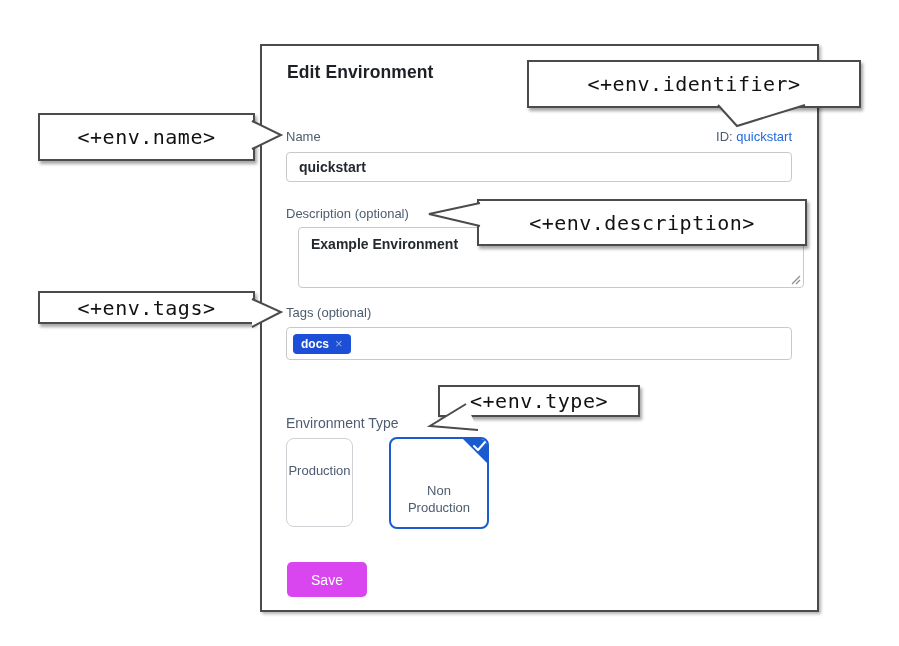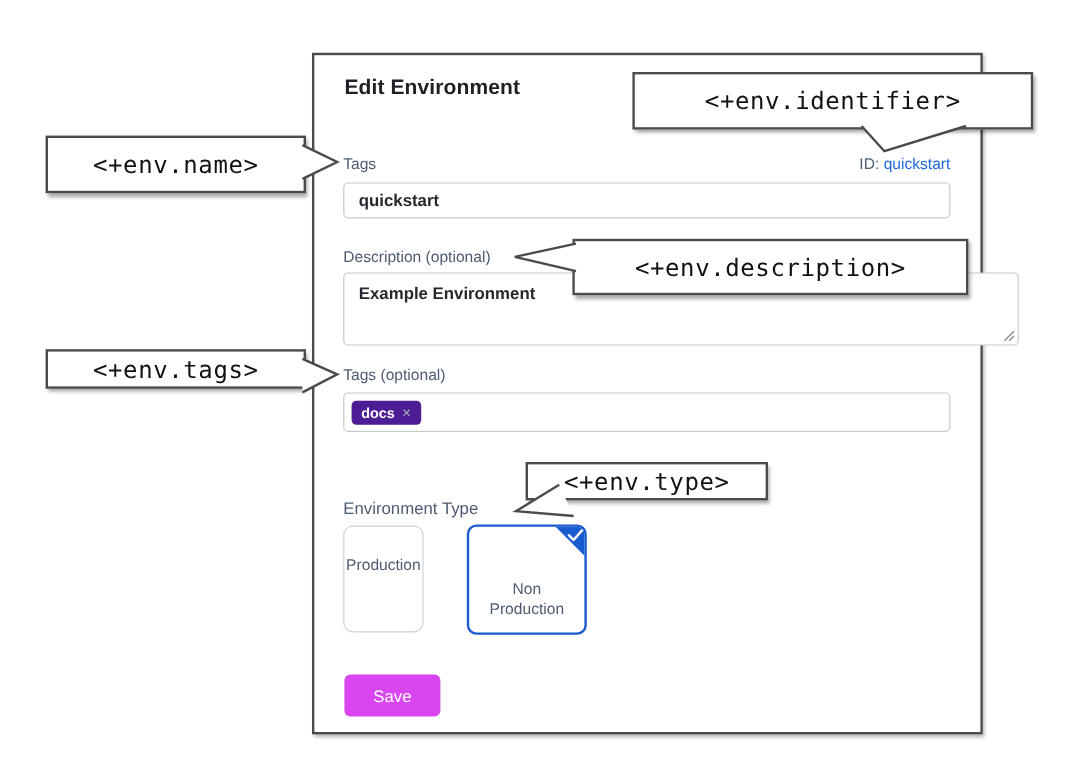--- a/index.html
+++ b/index.html
@@ -39,38 +39,38 @@
   .id-link { color: #2069e0; font-weight: 500; text-decoration: none; cursor: pointer; }
   .text-input {
     position: absolute; left: 24px; width: 506px;
     border: 1px solid #c9c9c9; border-radius: 4px;
     background: #fff;
     font-family: "Liberation Sans", sans-serif;
     font-size: 14px; font-weight: 600; color: #24292e;
     padding: 0 12px; outline: none;
   }
   #name-input { top: 106px; height: 30px; }
-  .textarea-wrap { position: absolute; left: 24px; top: 181px; width: 563px; height: 61px; }
+  .textarea-wrap { position: absolute; left: 36px; top: 181px; width: 506px; height: 61px; }
   .dlg-textarea {
     width: 100%; height: 100%;
     border: 1px solid #c9c9c9; border-radius: 4px;
     background: #fff; resize: none;
     font-family: "Liberation Sans", sans-serif;
     font-size: 14px; font-weight: 600; color: #24292e;
     padding: 8px 12px; outline: none;
   }
   .resize-grip { position: absolute; right: 3px; bottom: 3px; pointer-events: none; }
   .tags-input {
     position: absolute; left: 24px; top: 281px; width: 506px; height: 33px;
     border: 1px solid #c9c9c9; border-radius: 4px; background: #fff;
     display: flex; align-items: center; padding: 0 6px;
   }
   .tag-chip {
     display: inline-flex; align-items: center; gap: 6px;
-    background: #4c1d95; color: #ffffff;
+    background: #1d4ed8; color: #ffffff;
     border-radius: 4px; padding: 3px 8px;
     font-size: 12px; font-weight: 700;
   }
   .tag-x { color: #9fb0bd; font-weight: 400; font-size: 13px; cursor: pointer; line-height: 1; }
 
   .env-type-label { top: 369px; font-size: 14px; }
   .type-card {
     position: absolute; top: 392px;
     background: #fff; border: 1px solid #cfd1d6; border-radius: 8px;
     display: flex; align-items: center; justify-content: center;
@@ -123,21 +123,21 @@
 </style>
 </head>
 <body>
 
 <div class="canvas">
 
   <div class="dialog">
 
     <div class="dlg-title">Edit Environment</div>
 
-    <div class="field-label" style="left:24px; top:83px;">Tags</div>
+    <div class="field-label" style="left:24px; top:83px;">Name</div>
     <div class="id-row">
       <span>ID:</span>
       <span class="id-link">quickstart</span>
     </div>
     <input id="name-input" class="text-input" type="text" value="quickstart" style="">
 
     <div class="field-label" style="left:24px; top:160px;">Description (optional)</div>
     <div class="textarea-wrap">
       <textarea class="dlg-textarea" style="">Example Environment</textarea>
       <svg class="resize-grip" width="10" height="10" viewBox="0 0 10 10">

